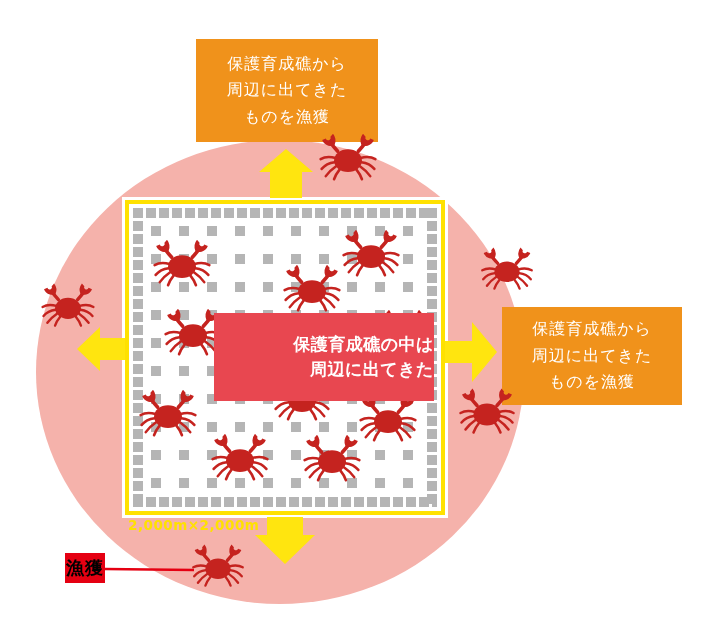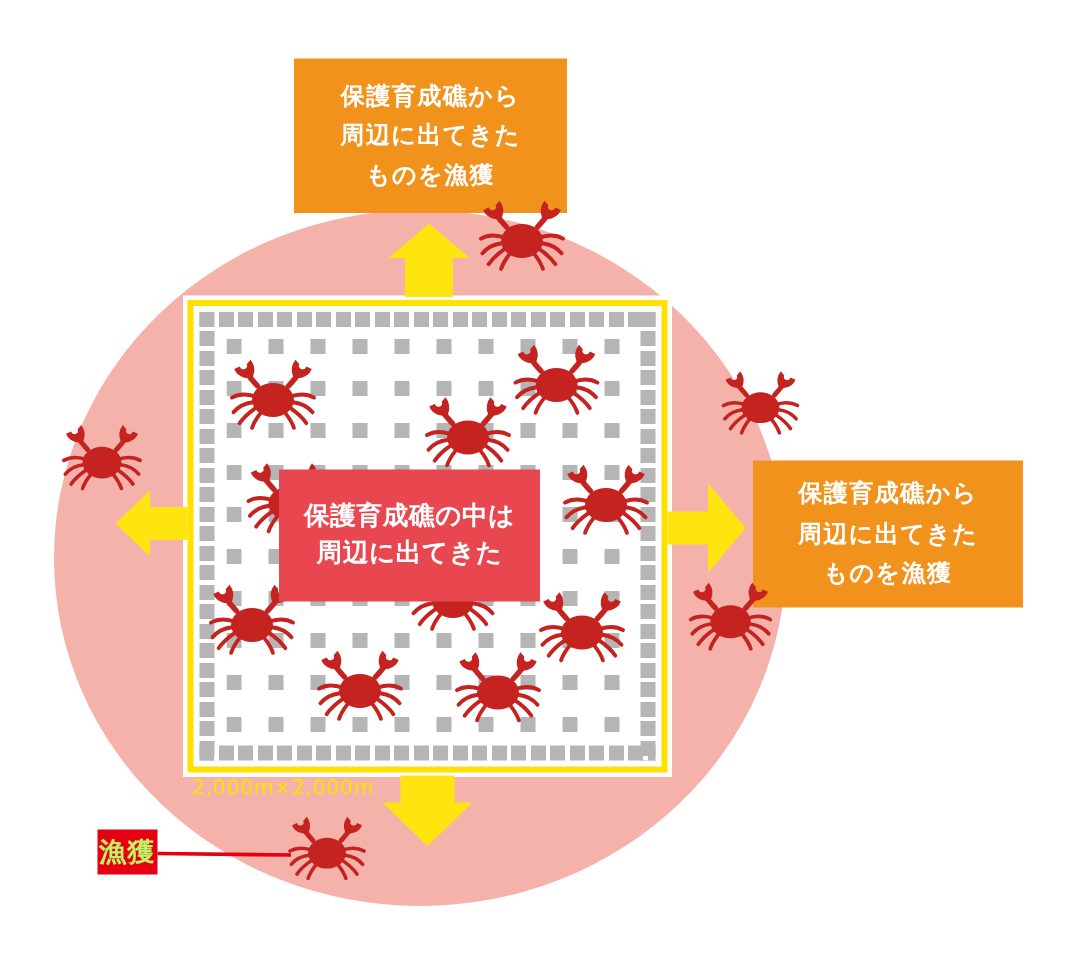--- a/index.html
+++ b/index.html
@@ -27,43 +27,43 @@
   .ring.r{top:4px;bottom:4px;right:4px;width:10px;
           background-image:repeating-linear-gradient(to bottom,var(--gray) 0 10px,transparent 10px 13px);}
   .block-grid{position:absolute;inset:22px;
           background-image:conic-gradient(from 0deg at 10px 10px,transparent 0deg 270deg,var(--gray) 270deg 360deg);
           background-size:28px 28px;}
 
   
   .overlay{position:absolute;left:0;top:0;z-index:3;}
 
   
-  .callout{position:absolute;background:var(--orange);color:#fff;font-weight:bold;font-size:16px;
+  .callout{position:absolute;background:var(--orange);color:#fff;font-weight:normal;font-size:16px;
            display:flex;flex-direction:column;justify-content:center;align-items:center;
            line-height:1.65;text-align:center;z-index:4;letter-spacing:1px;}
   .callout-top{left:196px;top:39px;width:182px;height:103px;}
   .callout-right{left:502px;top:307px;width:180px;height:98px;}
 
   
   #crab-layer{position:absolute;left:0;top:0;width:100%;height:100%;z-index:6;pointer-events:none;}
   .crab{position:absolute;color:var(--crab-red);}
   .crab svg{display:block;}
 
   
-  .center-label{position:absolute;left:186px;top:313px;width:174px;height:88px;background:var(--center-red);
+  .center-label{position:absolute;left:214px;top:313px;width:174px;height:88px;background:var(--center-red);
            color:#fff;font-weight:bold;font-size:17px;line-height:1.5;letter-spacing:0.5px;
-           display:flex;flex-direction:column;justify-content:center;align-items:center;text-align:center;z-index:7;}
-
-  
-  .dimension{position:absolute;left:128px;top:517px;color:var(--border-yellow);font-weight:normal;
+           display:flex;flex-direction:column;justify-content:center;align-items:flex-end;text-align:center;z-index:7;padding-left:46px;}
+
+  
+  .dimension{position:absolute;left:128px;top:517px;color:var(--border-yellow);font-weight:bold;
            font-size:13.5px;z-index:3;letter-spacing:0.5px;}
 
   
   .catch-box{position:absolute;left:65px;top:553px;width:40px;height:30px;background:var(--catch-red);
-           color:#bef264;font-weight:bold;font-size:18px;display:flex;align-items:center;justify-content:center;
+           color:#000000;font-weight:bold;font-size:18px;display:flex;align-items:center;justify-content:center;
            z-index:7;letter-spacing:1px;}
 </style>
 </head>
 <body>
 
 <div class="canvas">
 
   <div class="sea"></div>
 
   <div class="reef">

